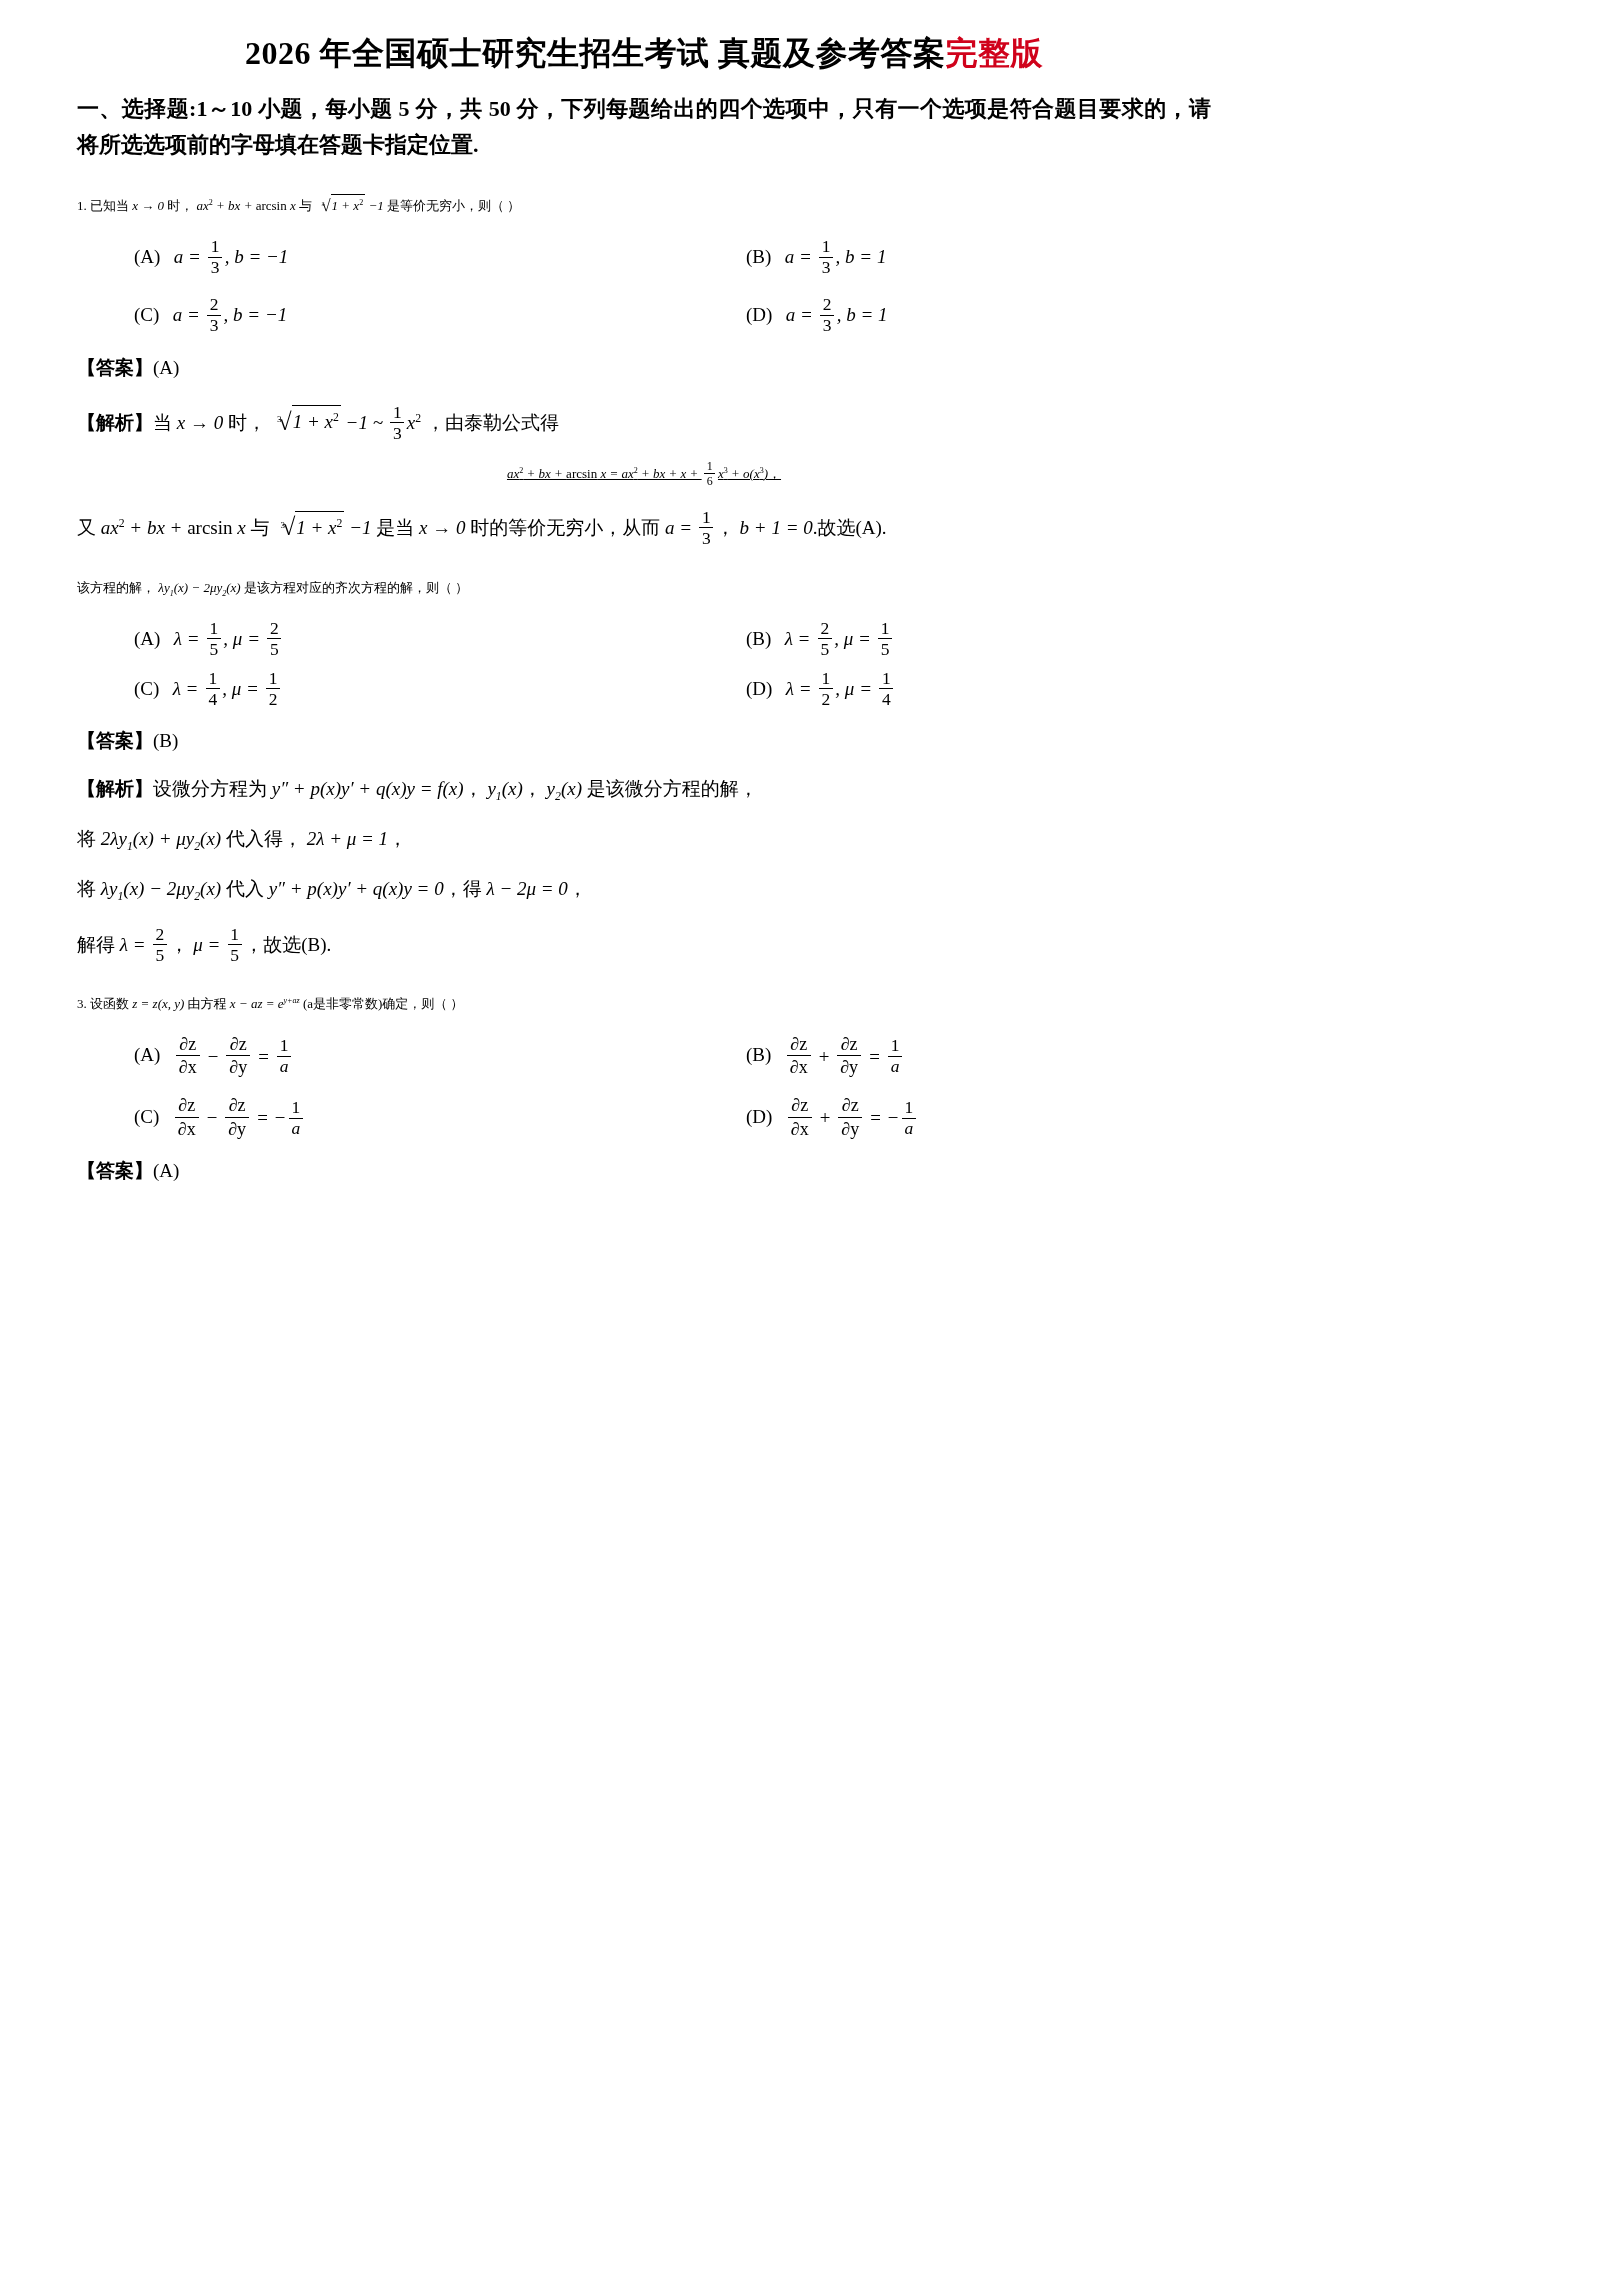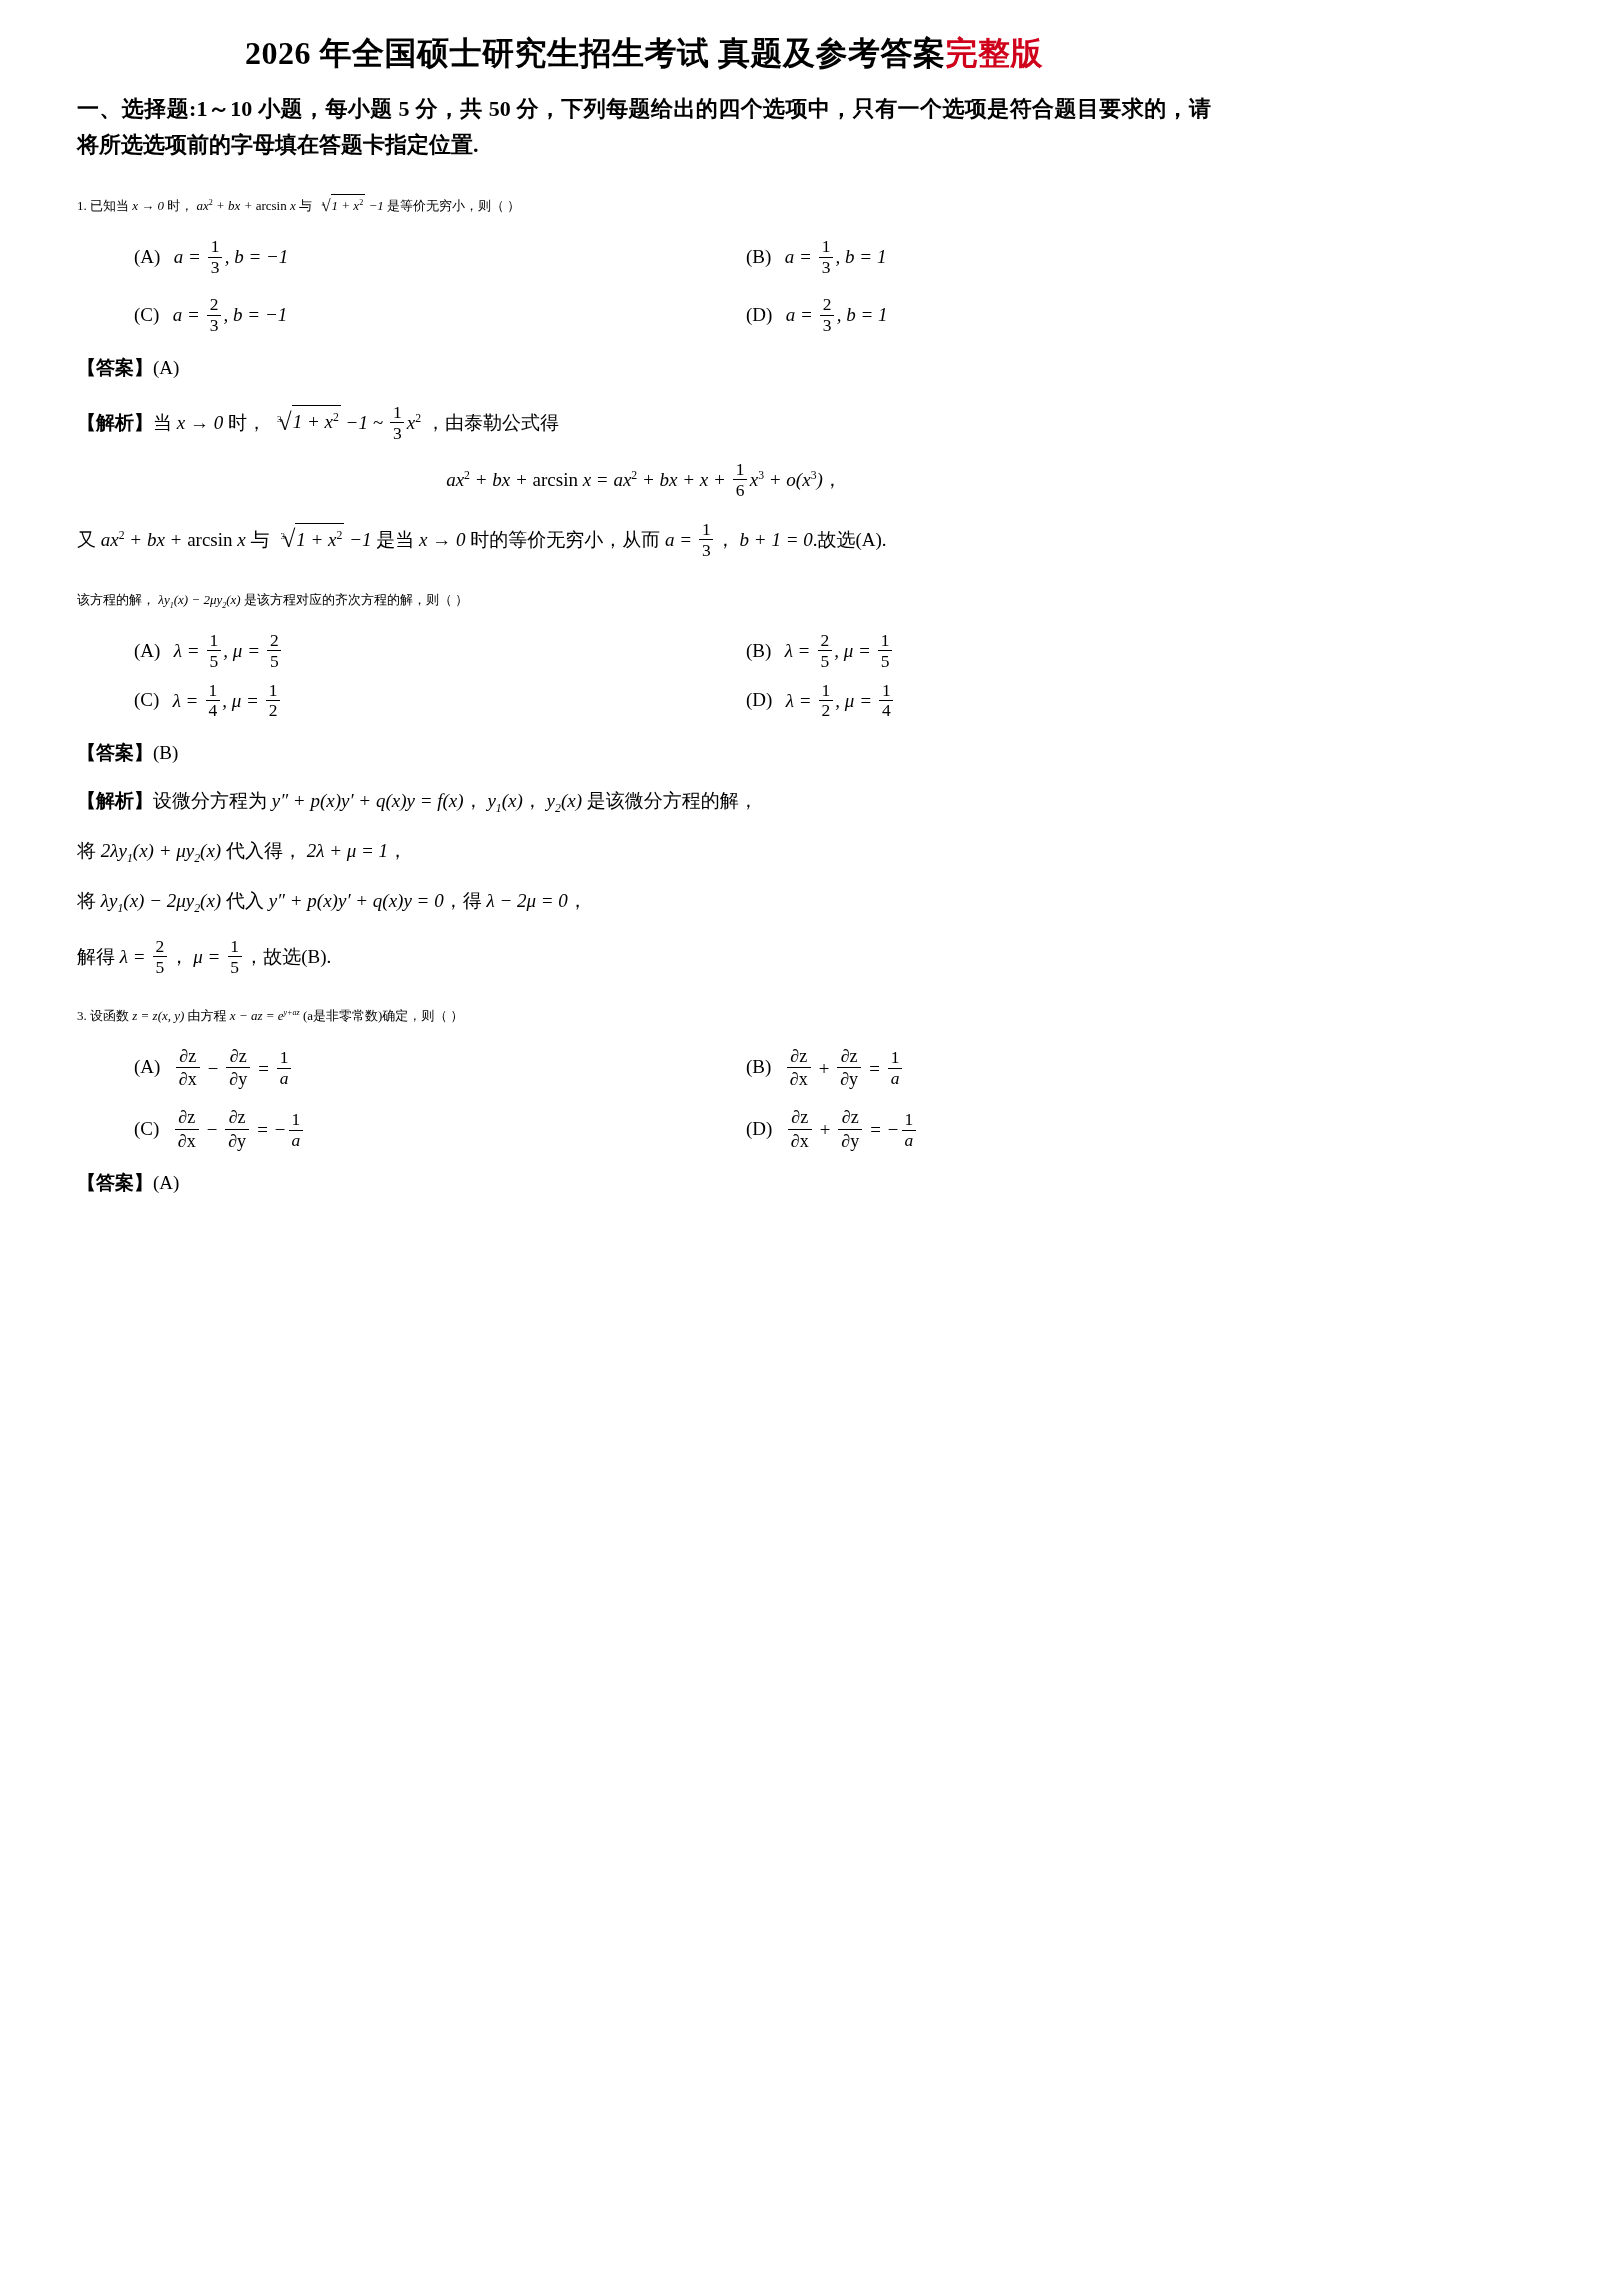--- a/index.html
+++ b/index.html
@@ -80,22 +80,23 @@
   .ans-line, .sol-line {
     font-size: 19px;
     line-height: 1.62;
     margin-top: 17.4px;
   }
   .tag {
     font-weight: bold;
   }
   .center-eq {
     text-align: center;
-    font-size: 19px;
+    font-size: 13px;
     margin: 17.4px 0 5.1px 0;
+    text-decoration: underline;
   }
   .cont-line {
     font-size: 19px;
     line-height: 1.62;
     margin-top: 18.4px;
   }
   
   .m {
     font-family: "Liberation Serif", "DejaVu Serif", serif;
     font-style: italic;

